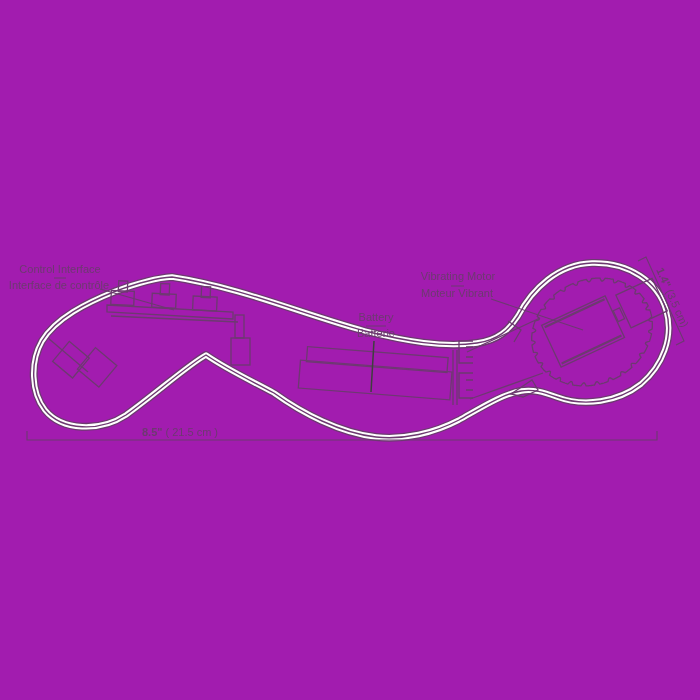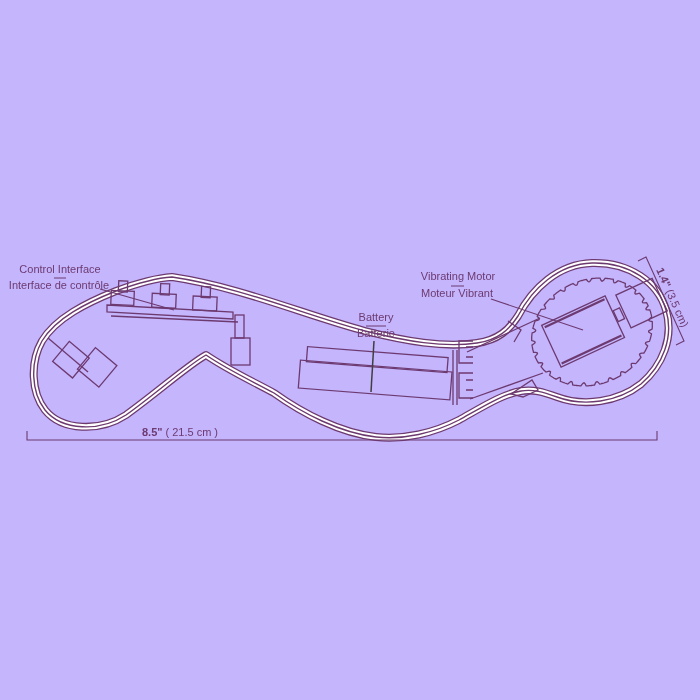--- a/index.html
+++ b/index.html
@@ -1,16 +1,16 @@
 <!DOCTYPE html>
 <html><head>
 <meta charset="utf-8">
 <style>
   html,body{margin:0;padding:0;background:#ffffff;}
-  .canvas{position:relative;width:700px;height:700px;background:#c4b5fd;overflow:hidden;
+  .canvas{position:relative;width:700px;height:700px;background:#a21caf;overflow:hidden;
           font-family:"Liberation Sans", sans-serif;}
   svg{position:absolute;left:0;top:0;}
   .lbl{font-family:"Liberation Sans", sans-serif;font-size:11px;fill:#6d3a70;}
   .dim{font-family:"Liberation Sans", sans-serif;font-size:11px;fill:#6d3a70;}
   .dim-b{font-weight:bold;}
   .stroke{stroke:#6d3a70;fill:none;stroke-width:1.3;}
   .stroke-thick{stroke:#6d3a70;fill:none;stroke-width:2.2;}
   .leader{stroke:#6d3a70;fill:none;stroke-width:1.1;}
   .leader-dark{stroke:#3f3f3f;fill:none;stroke-width:1.5;}
   .rule{stroke:#6d3a70;stroke-width:1;}

